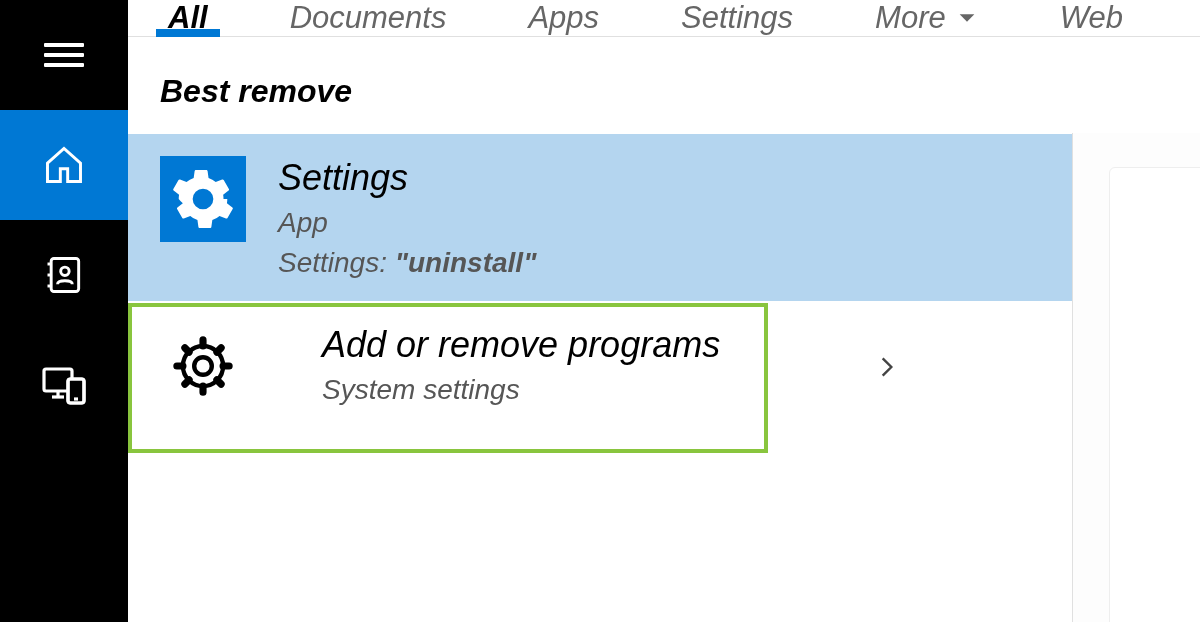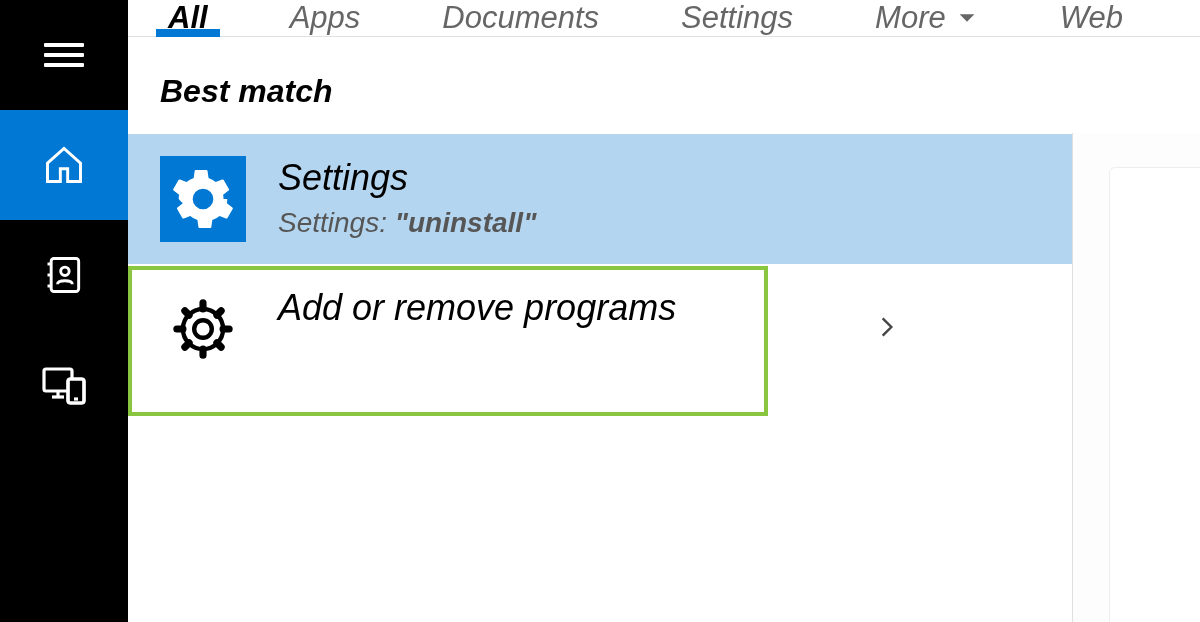--- a/index.html
+++ b/index.html
@@ -218,70 +218,72 @@
     </div>
   </div>
 
   <div class="main">
 
     <div class="tabs">
       <div class="tab active">
           <span>All</span>
         </div>
       <div class="tab">
+          <span>Documents</span>
+        </div>
+      <div class="tab">
           <span>Apps</span>
-        </div>
-      <div class="tab">
-          <span>Documents</span>
         </div>
       <div class="tab">
           <span>Settings</span>
         </div>
       <div class="tab tab-more">
         <span>More</span>
         <svg class="chev" width="22" height="22" viewBox="0 0 24 24" fill="#666">
           <path d="M4 8 L12 16 L20 8 Z"></path>
         </svg>
       </div>
       <div class="tab">
           <span>Web</span>
         </div>
     </div>
 
     <div style="display:flex; flex:1;">
 
       <div class="content" style="flex:1;">
-        <div class="best-match-label">Best match</div>
+        <div class="best-match-label">Best remove</div>
 
         <div class="result selected">
           <div class="result-icon blue">
             <svg width="62" height="62" viewBox="0 0 24 24" fill="#fff">
               <path d="M12 8a4 4 0 100 8 4 4 0 000-8zm9.4 4c0 .6-.05 1.1-.14 1.6l2.1 1.65c.2.15.25.4.12.63l-2 3.46c-.12.22-.38.3-.6.22l-2.5-1a7.7 7.7 0 01-2.77 1.6l-.38 2.65c-.04.24-.25.42-.5.42h-4c-.25 0-.46-.18-.5-.42l-.38-2.65a7.7 7.7 0 01-2.77-1.6l-2.5 1c-.22.08-.48 0-.6-.22l-2-3.46a.49.49 0 01.12-.63l2.1-1.65A8.5 8.5 0 012.6 12c0-.6.05-1.1.14-1.6L.64 8.75a.49.49 0 01-.12-.63l2-3.46c.12-.22.38-.3.6-.22l2.5 1a7.7 7.7 0 012.77-1.6l.38-2.65c.04-.24.25-.42.5-.42h4c.25 0 .46.18.5.42l.38 2.65a7.7 7.7 0 012.77 1.6l2.5-1c.22-.08.48 0 .6.22l2 3.46c.13.23.08.48-.12.63l-2.1 1.65c.09.5.14 1 .14 1.6z"></path>
             </svg>
           </div>
           <div class="result-body">
             <div class="result-title">Settings</div>
+            <div class="result-sub">App</div>
             <div class="result-related">
               <span>Settings: </span><span class="rel-val">"uninstall"</span>
             </div>
           </div>
         </div>
 
-        <div class="result" style="position:relative;">
+        <div class="result" style="position:relative;gap:44px;">
           <div class="highlight-box" style="left:0; top:2px; width:640px; height:150px;"></div>
           <div class="result-icon plain">
             <svg width="66" height="66" viewBox="0 0 24 24" fill="none" stroke="#000" stroke-width="1.6">
               <circle cx="12" cy="12" r="3.2"></circle>
               <path d="M12 2.5v2.2M12 19.3v2.2M21.5 12h-2.2M4.7 12H2.5M18.6 5.4l-1.55 1.55M6.95 17.05L5.4 18.6M18.6 18.6l-1.55-1.55M6.95 6.95L5.4 5.4" stroke-width="2.6" stroke-linecap="round"></path>
               <path d="M12 4.7a7.3 7.3 0 100 14.6 7.3 7.3 0 000-14.6z" stroke-width="0"></path>
               <path d="M19.3 12a7.3 7.3 0 01-7.3 7.3A7.3 7.3 0 014.7 12 7.3 7.3 0 0112 4.7a7.3 7.3 0 017.3 7.3z"></path>
             </svg>
           </div>
           <div class="result-body">
             <div class="result-title">Add or remove programs</div>
+            <div class="result-sub">System settings</div>
           </div>
           <div class="result-chevron">
             <svg width="26" height="42" viewBox="0 0 24 24" fill="none" stroke="#444" stroke-width="2.2">
               <polyline points="8,4 16,12 8,20"></polyline>
             </svg>
           </div>
         </div>
       </div>
 
       <div class="right-panel">

